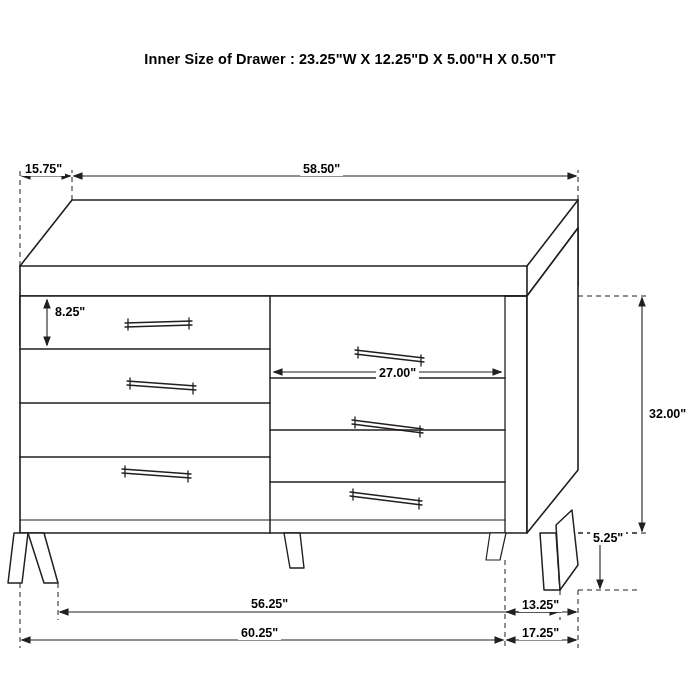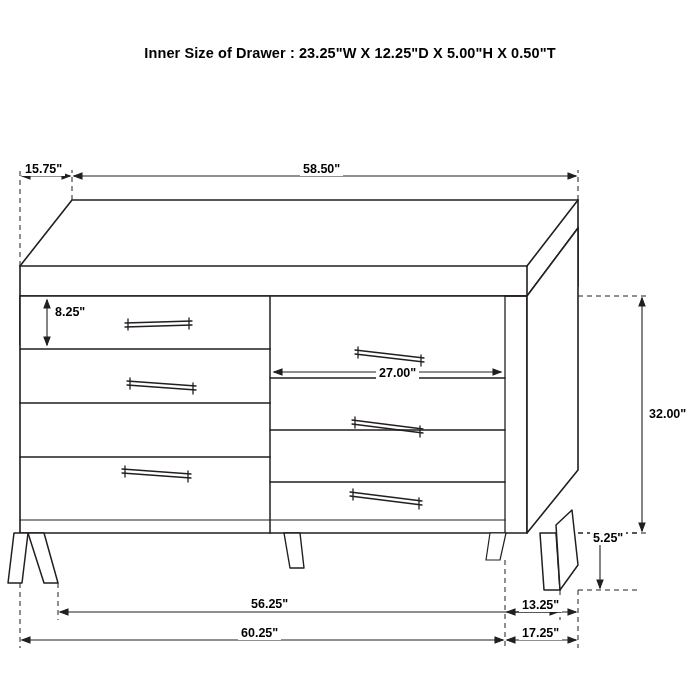--- a/index.html
+++ b/index.html
@@ -15,21 +15,21 @@
     position: relative;
     overflow: hidden;
   }
   #stage {
     position: relative;
     width: 700px;
     height: 700px;
   }
   .title {
     position: absolute;
-    top: 45px;
+    top: 51px;
     left: 0;
     width: 700px;
     text-align: center;
     font-size: 14.5px;
     font-weight: bold;
     letter-spacing: 0.1px;
     color: #000;
   }
   svg#diagram {
     position: absolute;

